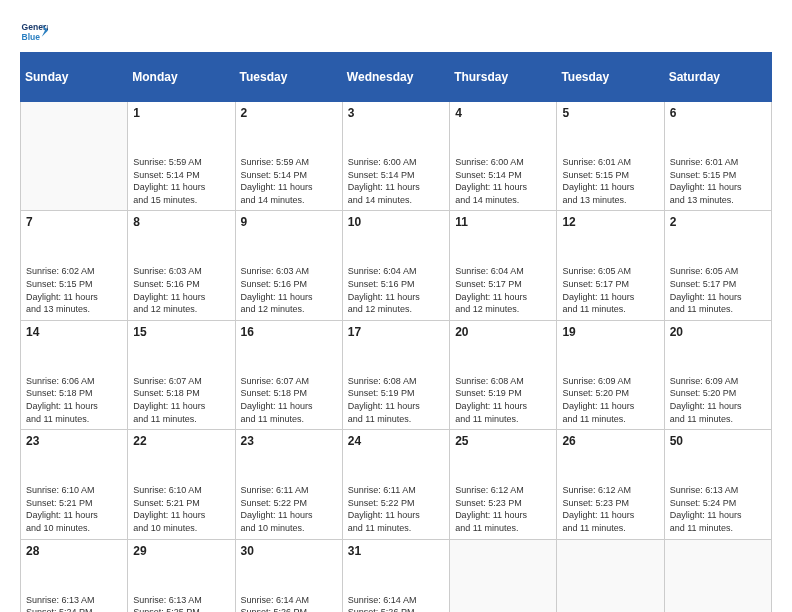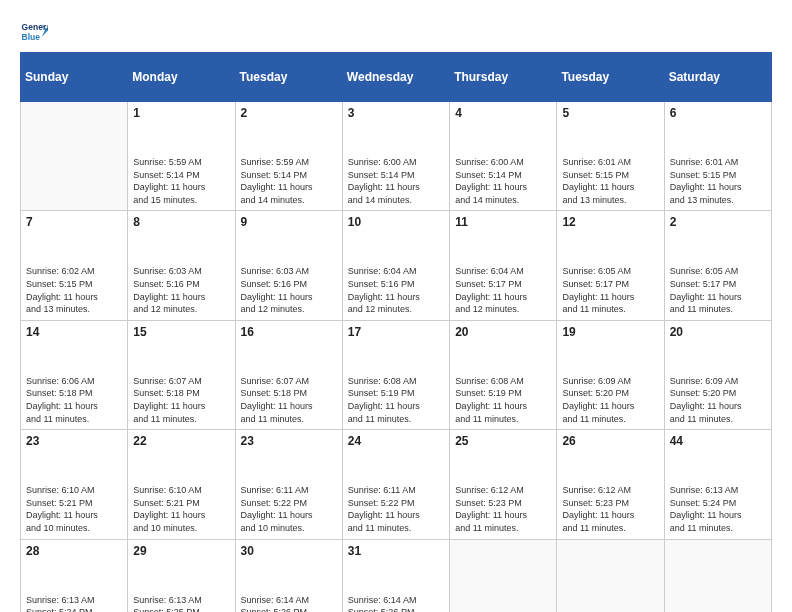--- a/index.html
+++ b/index.html
@@ -300,21 +300,21 @@
 and 11 minutes.</div>
           </td>
           <td>
             <span class="day-num">26</span>
             <div class="day-info" style="white-space: pre-line;">Sunrise: 6:12 AM
 Sunset: 5:23 PM
 Daylight: 11 hours
 and 11 minutes.</div>
           </td>
           <td>
-            <span class="day-num">44</span>
+            <span class="day-num">50</span>
             <div class="day-info" style="white-space: pre-line;">Sunrise: 6:13 AM
 Sunset: 5:24 PM
 Daylight: 11 hours
 and 11 minutes.</div>
           </td>
         </tr>
         <tr>
           <td>
             <span class="day-num">28</span>
             <div class="day-info" style="white-space: pre-line;">Sunrise: 6:13 AM

